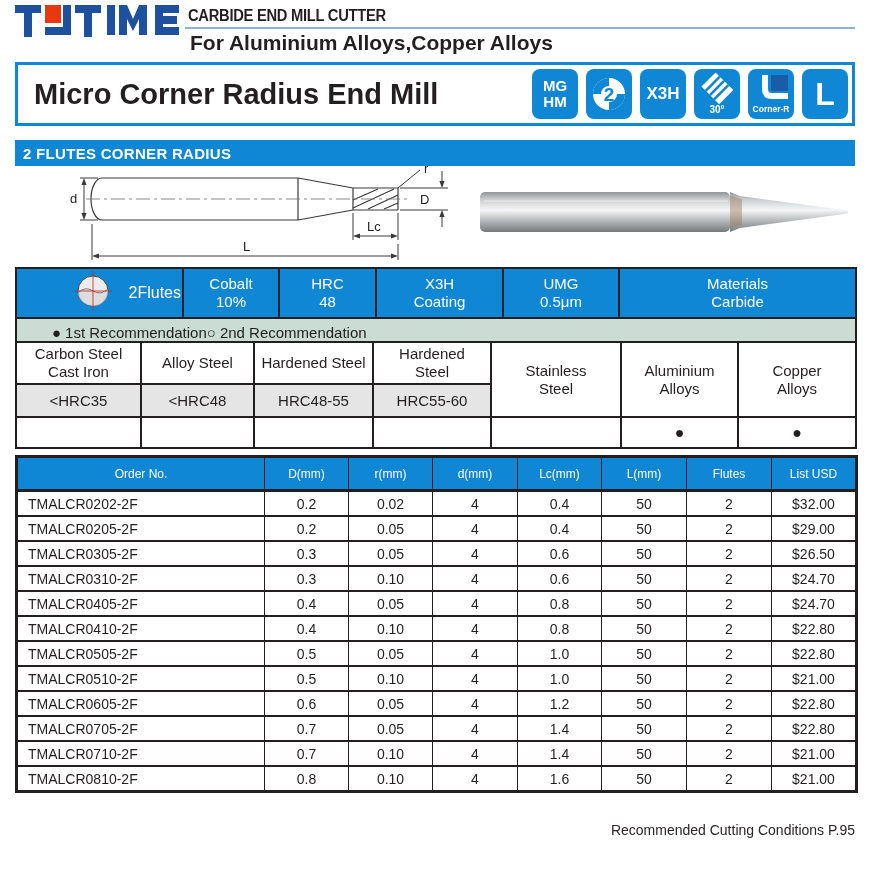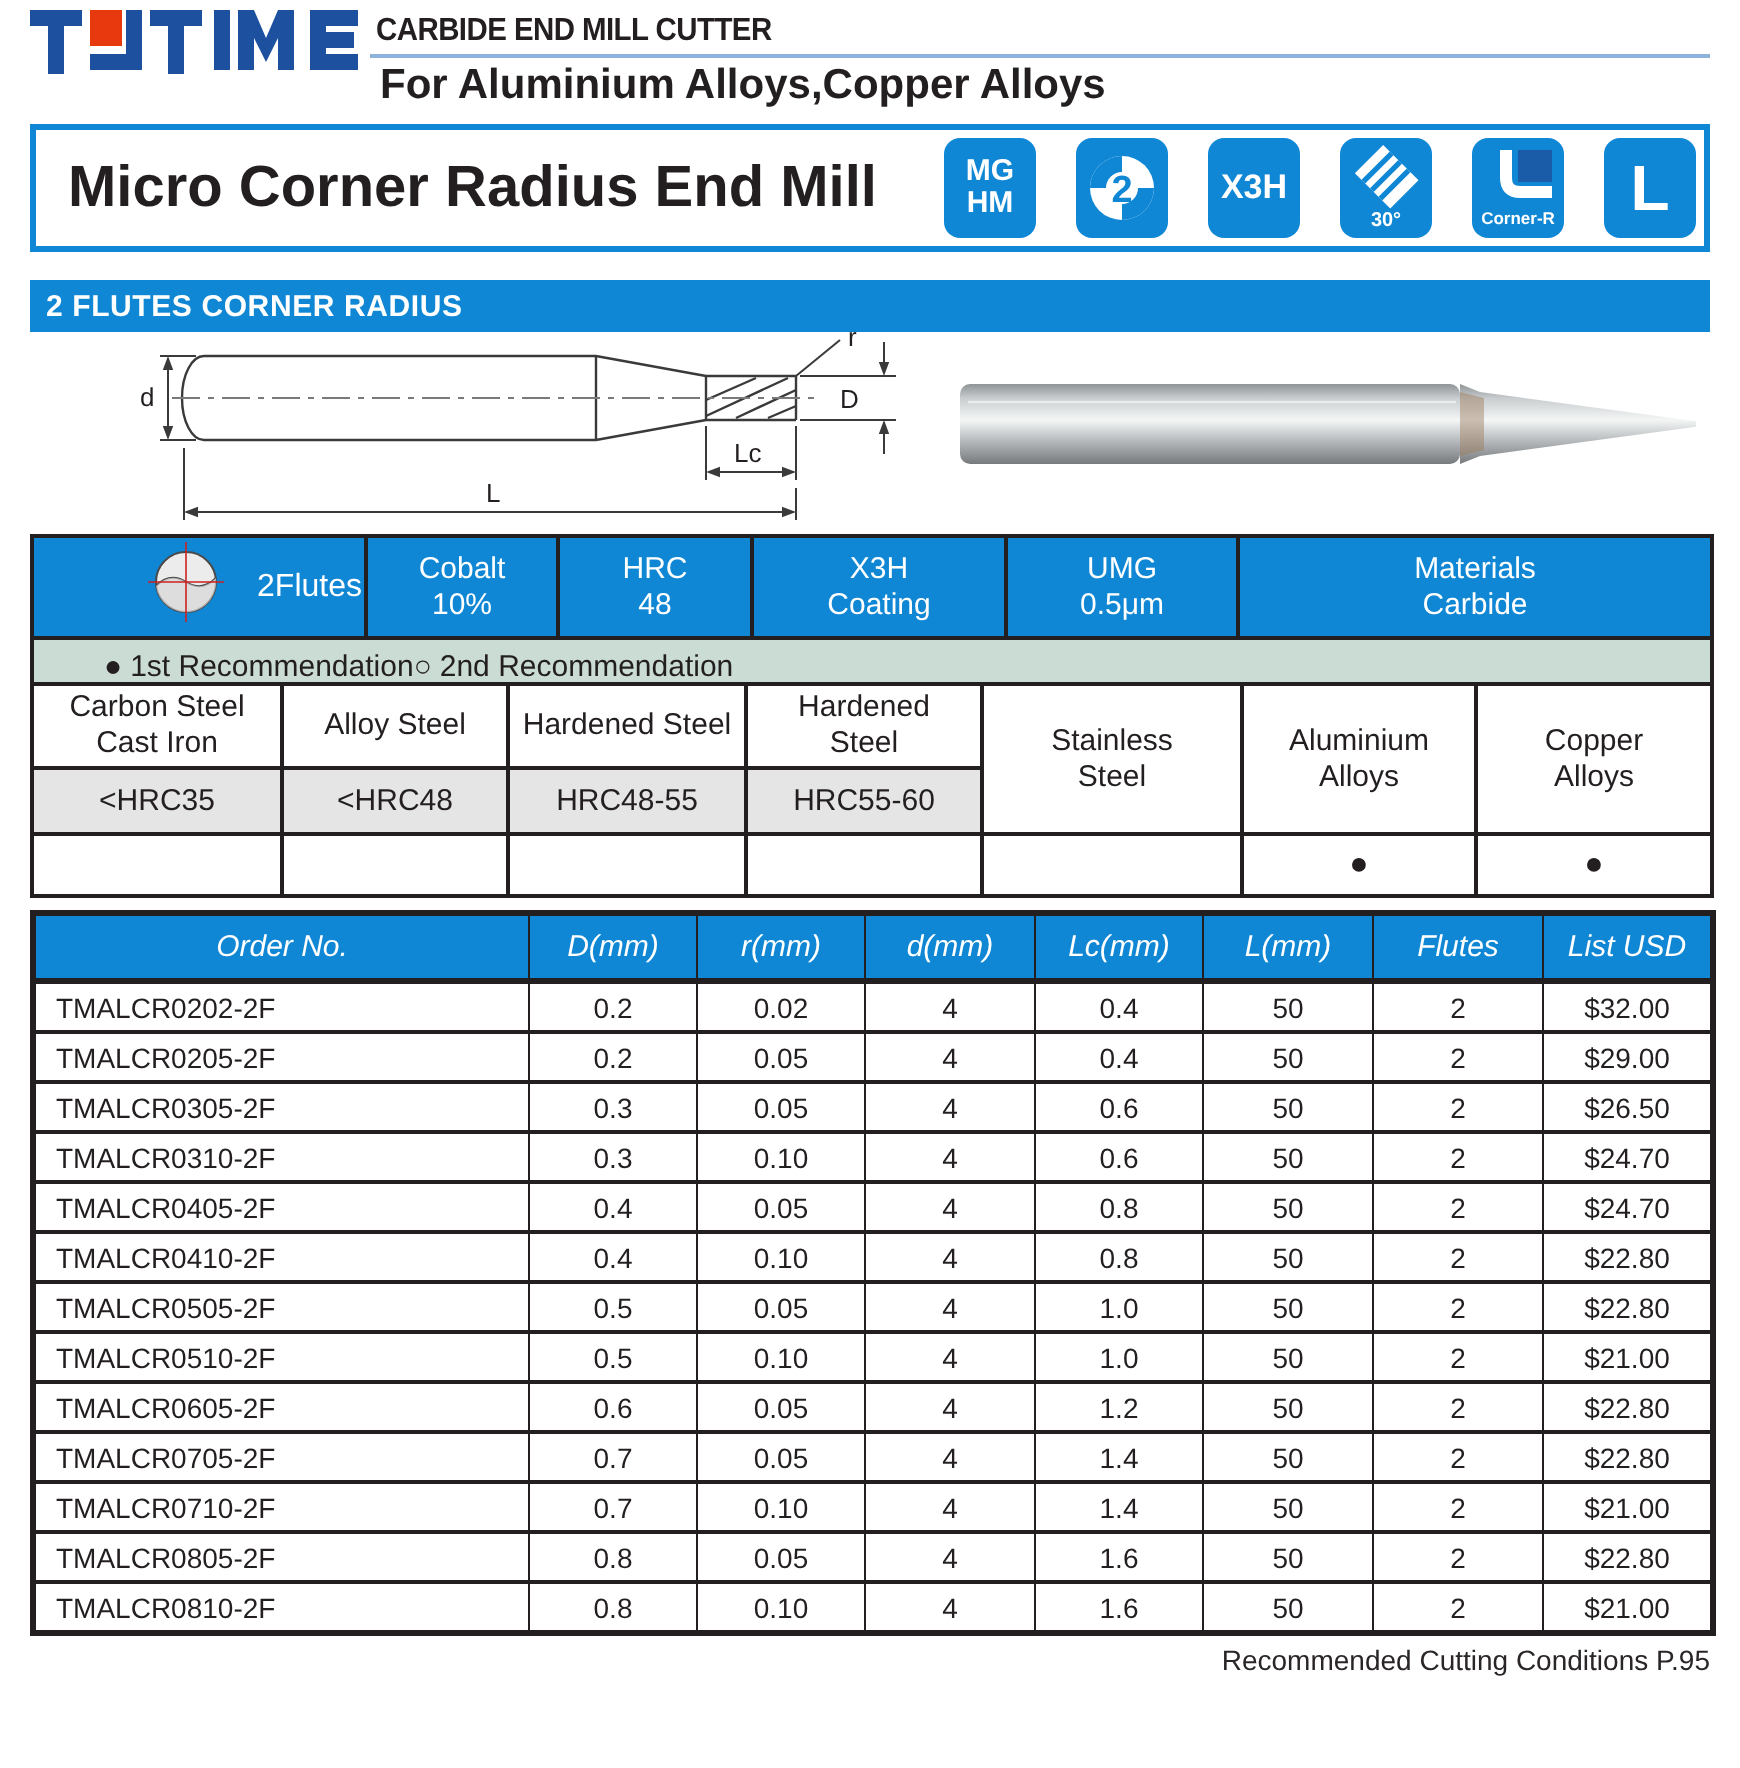--- a/index.html
+++ b/index.html
@@ -33,21 +33,21 @@
   
   .title-box {
     position:absolute; left:15px; top:62px; width:834px; height:58px;
     background:#ffffff; border:3px solid #0f87d5;
     display:flex; align-items:center;
   }
   .page-title {
     margin:0 0 0 16px; font-size:29px; font-weight:bold; letter-spacing:0;
     white-space:nowrap;
   }
-  .badge-row { margin-left:auto; margin-right:4px; display:flex; gap:20px; }
+  .badge-row { margin-left:auto; margin-right:4px; display:flex; gap:8px; }
   .badge {
     width:46px; height:50px; background:#0f87d5; border-radius:8px;
     color:#fff; display:flex; flex-direction:column;
     align-items:center; justify-content:center; flex:0 0 auto;
   }
   .badge-two-line { font-size:15px; font-weight:bold; line-height:1.05; text-align:center; }
   .badge-x3h { font-size:17px; font-weight:bold; }
   .badge-L { font-size:32px; font-weight:bold; }
 
   .flutes-bar {
@@ -92,22 +92,22 @@
   .mat-hrc td { height:29px; background:#e5e5e5; }
   .mat-marks td { height:27px; background:#fff; font-size:16px; }
   .pre { white-space:pre-line; }
 
   
   .main-table {
     position:absolute; left:15px; top:455px; width:840px;
     border-collapse:collapse; table-layout:fixed;
   }
   .main-table th {
-    background:#0f87d5; color:#fff; font-weight:normal; font-size:15px;
-    height:29px; border:1px solid #231f20; border-bottom:3px solid #231f20;font-style:italic;
+    background:#0f87d5; color:#fff; font-weight:normal; font-size:12px;
+    height:29px; border:1px solid #231f20; border-bottom:3px solid #231f20;
   }
   .main-table td {
     font-size:14px; height:21px; text-align:center;
     border:1px solid #231f20; border-bottom-width:2px; vertical-align:middle;
   }
   .main-table td.left { text-align:left; padding-left:10px; }
   .main-table { border:3px solid #231f20; }
 
   .footer-note {
     position:absolute; right:15px; top:822px; font-size:14px; color:#2a2627;
@@ -486,30 +486,20 @@
           <td class="left">TMALCR0710-2F</td>
           <td>0.7</td>
           <td>0.10</td>
           <td>4</td>
           <td>1.4</td>
           <td>50</td>
           <td>2</td>
           <td>$21.00</td>
         </tr>
         <tr>
-          <td class="left">TMALCR0805-2F</td>
-          <td>0.8</td>
-          <td>0.05</td>
-          <td>4</td>
-          <td>1.6</td>
-          <td>50</td>
-          <td>2</td>
-          <td>$22.80</td>
-        </tr>
-        <tr>
           <td class="left">TMALCR0810-2F</td>
           <td>0.8</td>
           <td>0.10</td>
           <td>4</td>
           <td>1.6</td>
           <td>50</td>
           <td>2</td>
           <td>$21.00</td>
         </tr>
       </tbody>

